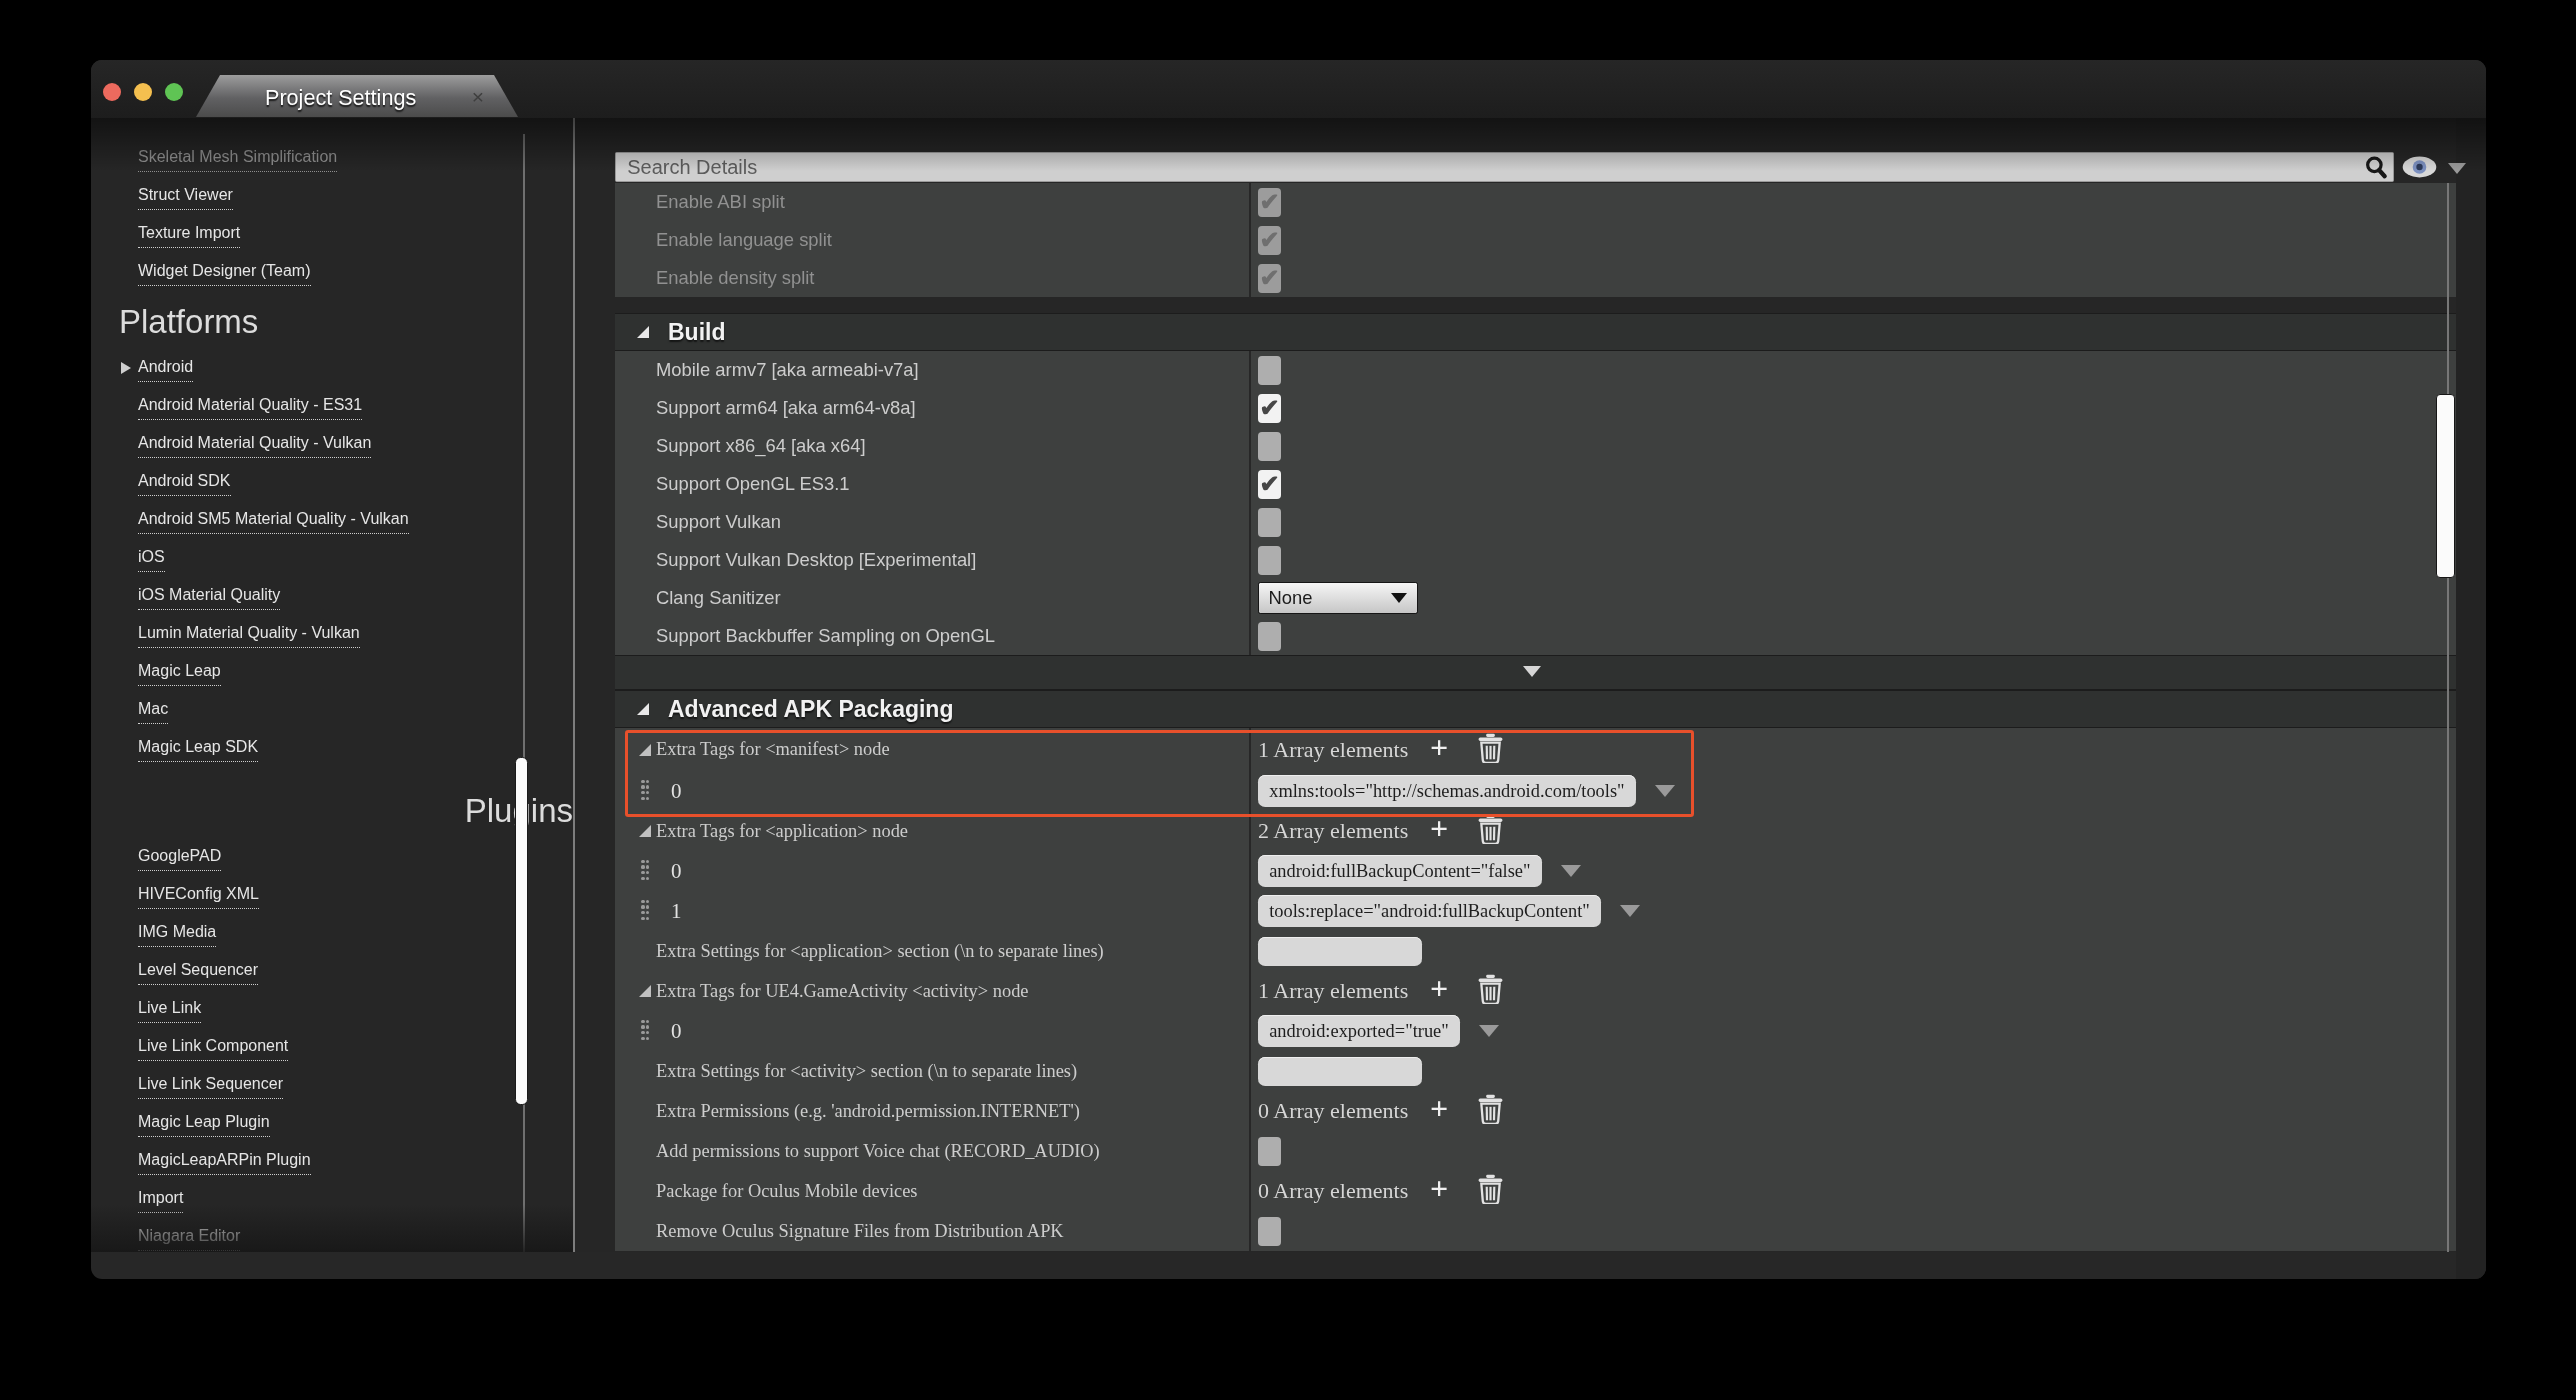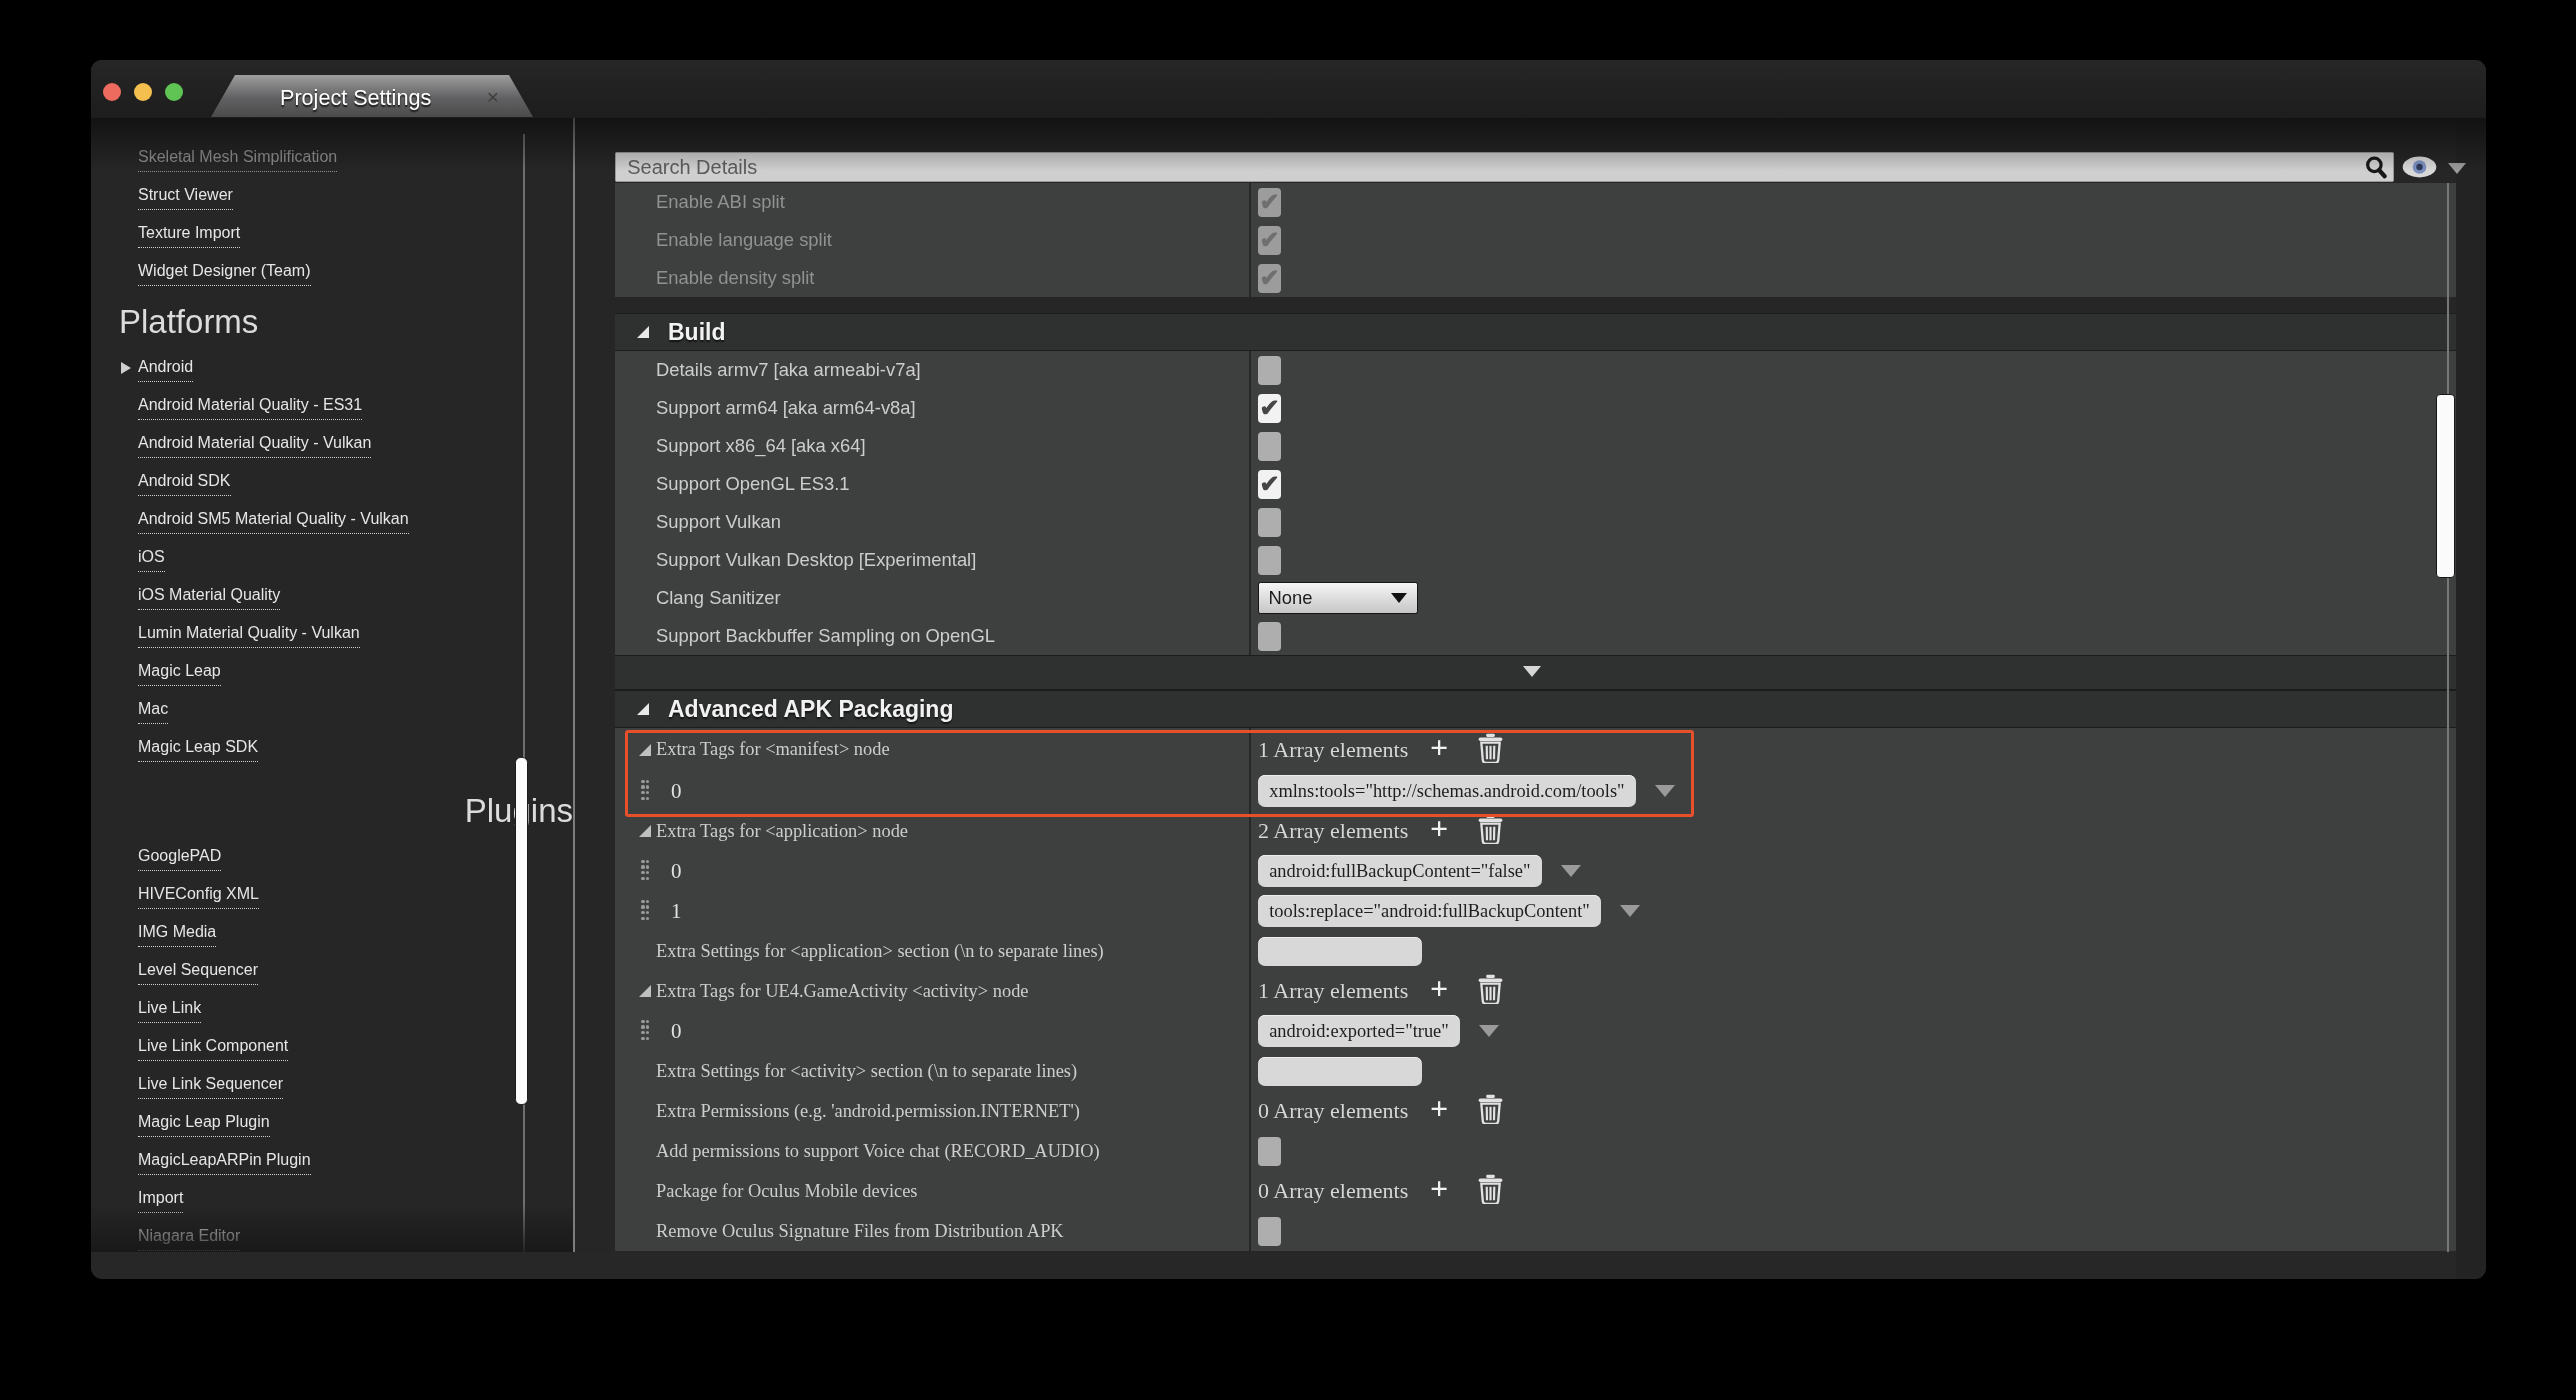--- a/index.html
+++ b/index.html
@@ -14,21 +14,21 @@
   .window{position:absolute;left:91px;top:60px;width:2395px;height:1219px;
     background:var(--body);border-radius:11.2px;overflow:hidden;
     box-shadow:0 14.4px 48px rgba(0,0,0,.8);}
   
   .titlebar{position:absolute;left:0;top:0;right:0;height:58px;
     background:linear-gradient(#262626,#1d1d1d);}
   .light{position:absolute;top:23px;width:18.4px;height:18.4px;border-radius:50%;}
   .light.red{left:12px;background:#ed6a5e;}
   .light.yellow{left:43px;background:#f4bf4f;}
   .light.green{left:74px;background:#5fc454;}
-  .tab{position:absolute;left:120px;top:15px;width:322px;height:42px;
+  .tab{position:absolute;left:105px;top:15px;width:322px;height:42px;
     background:linear-gradient(#9d9d9d,#616163 55%,#4b4b4b);
     clip-path:polygon(0 100%,24px 0,298px 0,322px 100%);}
   .tab-title{position:absolute;left:69px;top:9.6px;font-size:21.6px;color:#fff;
     text-shadow:0 1.6px 1.6px rgba(0,0,0,.8);}
   .tab-close{position:absolute;right:34px;top:10.4px;font-size:21px;color:#3e3e3e;}
   
   .sidebar{position:absolute;left:0;top:58px;width:482px;height:1134px;
     background:var(--panel);overflow:hidden;}
   .side-list{padding-top:21px;}
   .side-item{height:38px;line-height:37px;padding-left:47px;position:relative;
@@ -309,21 +309,21 @@
   </div>
         </div>
       <div class="gap"></div>
       <div class="sec-header">
         <span class="expander"></span>
         <span class="sec-title">Build</span>
       </div>
       <div class="band" id="build-rows">
           <div class="colline"></div>
           <div class="row">
-    <span class="rlabel">Details armv7 [aka armeabi-v7a]</span>
+    <span class="rlabel">Mobile armv7 [aka armeabi-v7a]</span>
     <span class="rvalue">
               <span class="checkbox"></span>
             </span>
   </div>
           <div class="row">
     <span class="rlabel">Support arm64 [aka arm64-v8a]</span>
     <span class="rvalue">
               <span class="checkbox checked">
                 <span class="mark">✔</span>
               </span>

